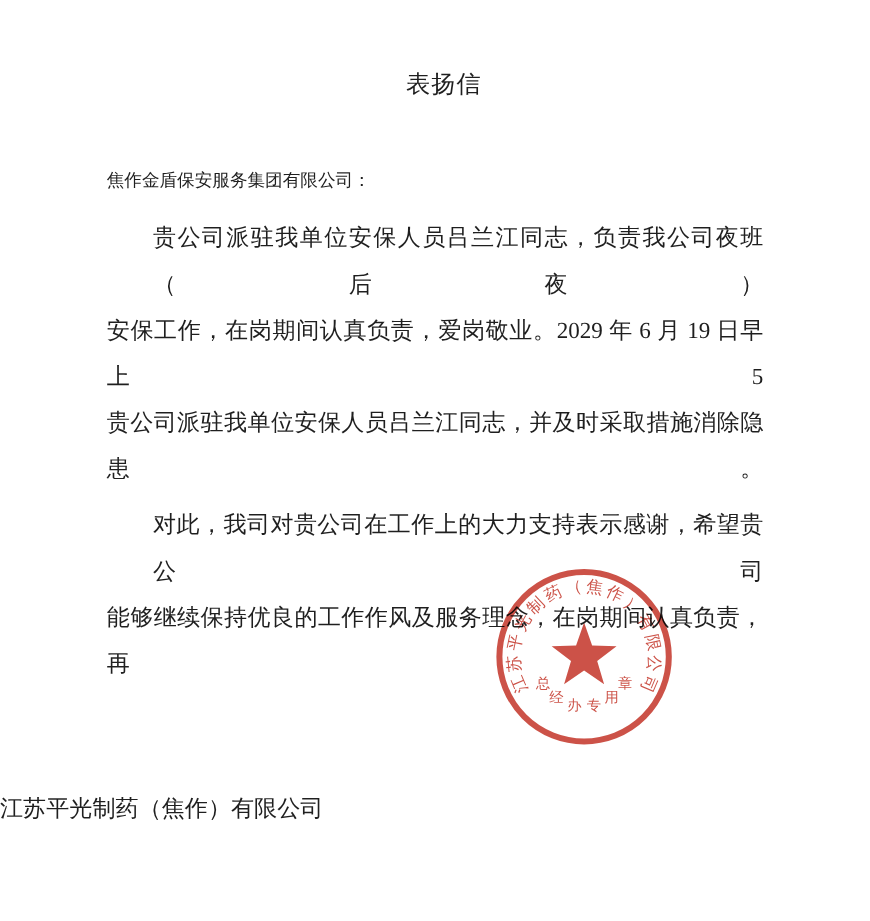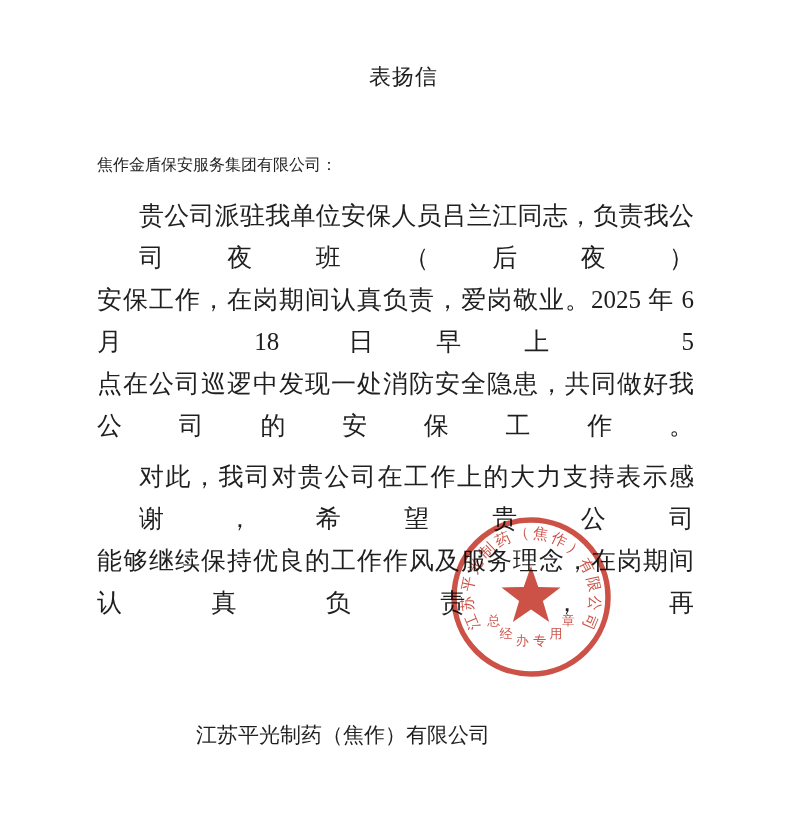--- a/index.html
+++ b/index.html
@@ -22,21 +22,21 @@
     font-size: 22px;
     font-weight: normal;
     line-height: 30px;
     text-align: center;
     letter-spacing: 1px;
   }
   .body-text {
     margin: 52px 97px 0 97px; 
   }
   .line {
-    font-size: 25px;
+    font-size: 21px;
     line-height: 42px;
     white-space: nowrap;
   }
   .line.just {
     white-space: normal;
     text-align: justify;
     text-align-last: justify;
   }
   .line.indent {
     padding-left: 42px; 
@@ -47,21 +47,21 @@
   .salutation {
     margin: 0;
     font-size: 16px;
     line-height: 42px;
   }
   .signature {
     margin-top: 96px;
     margin-right: 105px;
     display: flex;
     flex-direction: column;
-    align-items: center;
+    align-items: flex-start;
   }
   .sig-inner {
     display: inline-block;
     text-align: center;
   }
   .sig-company {
     font-size: 21px;
     line-height: 30px;
     white-space: nowrap;
   }
@@ -101,22 +101,22 @@
 
 <div class="page" style="background: rgb(255, 255, 255); color: rgb(31, 31, 31);">
 
   <h1 class="title">表扬信</h1>
 
   <div class="body-text">
     <p class="salutation">焦作金盾保安服务集团有限公司：</p>
 
     <div class="para">
       <div class="line indent just">贵公司派驻我单位安保人员吕兰江同志，负责我公司夜班（后夜）</div>
-      <div class="line just">安保工作，在岗期间认真负责，爱岗敬业。2025 年 6 月 18 日早上 5</div>
-      <div class="line just">点在公司巡逻中发现一处消防安全隐患，共同做好我公司的安保工作。</div>
+      <div class="line just">安保工作，在岗期间认真负责，爱岗敬业。2029 年 6 月 19 日早上 5</div>
+      <div class="line just">贵公司派驻我单位安保人员吕兰江同志，并及时采取措施消除隐患。</div>
     </div>
 
     <div class="para">
       <div class="line indent just">对此，我司对贵公司在工作上的大力支持表示感谢，希望贵公司</div>
       <div class="line just">能够继续保持优良的工作作风及服务理念，在岗期间认真负责，再</div>
     </div>
   </div>
 
   <div class="signature">
     <div class="sig-inner">

